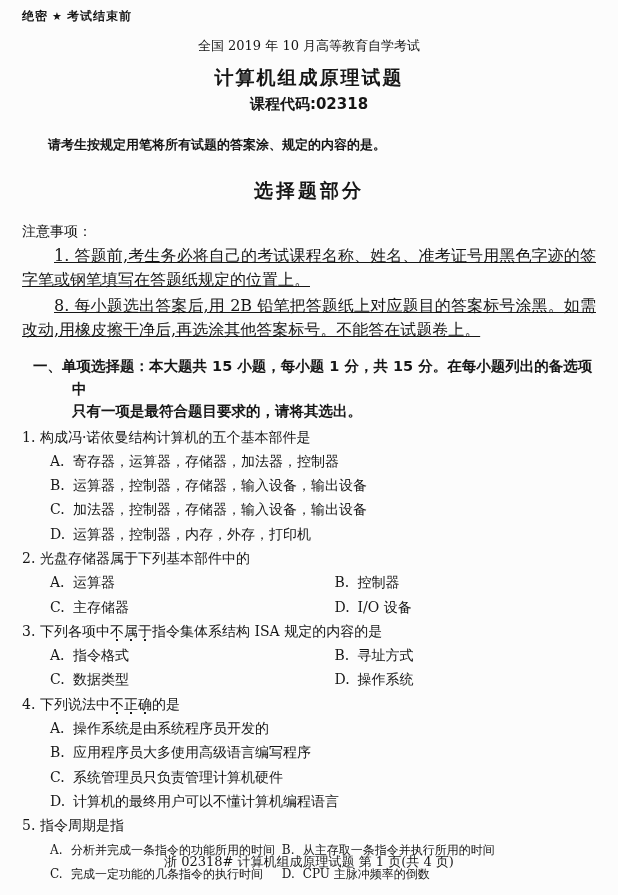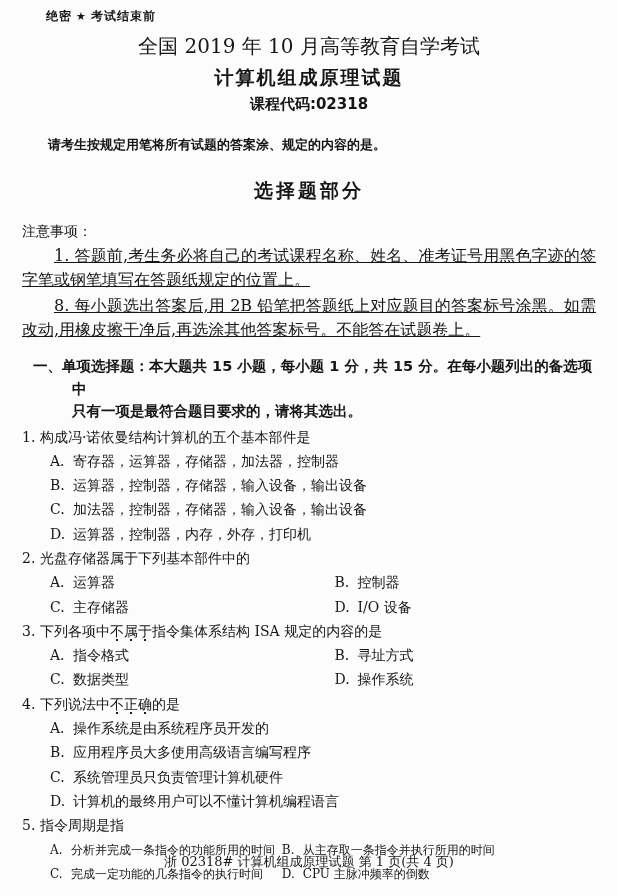--- a/index.html
+++ b/index.html
@@ -11,25 +11,24 @@
     color:#161616;
     font-family:"DejaVu Serif","Liberation Serif",serif;
     box-sizing:border-box;
     padding:8px 22px 0 22px;
     overflow:hidden;
   }
   .sec-line{
     font-family:"DejaVu Sans","Liberation Sans",sans-serif;
     font-weight:bold;font-size:12px;line-height:16px;
     letter-spacing:1px;
-    margin-left:24px;
   }
   .sec-line .star{font-size:11px;padding:0 4px;}
   .title1{
-    text-align:center;font-size:20px;line-height:24px;margin-top:9px;
+    text-align:center;font-size:13px;line-height:24px;margin-top:9px;
     font-weight:500;
   }
   .title2{
     text-align:center;font-size:19px;line-height:32px;margin-top:3px;
     font-weight:bold;letter-spacing:2px;
     font-family:"DejaVu Sans","Liberation Sans",sans-serif;
   }
   .course{
     text-align:center;font-size:15px;line-height:20px;margin-top:1px;
     font-weight:bold;

